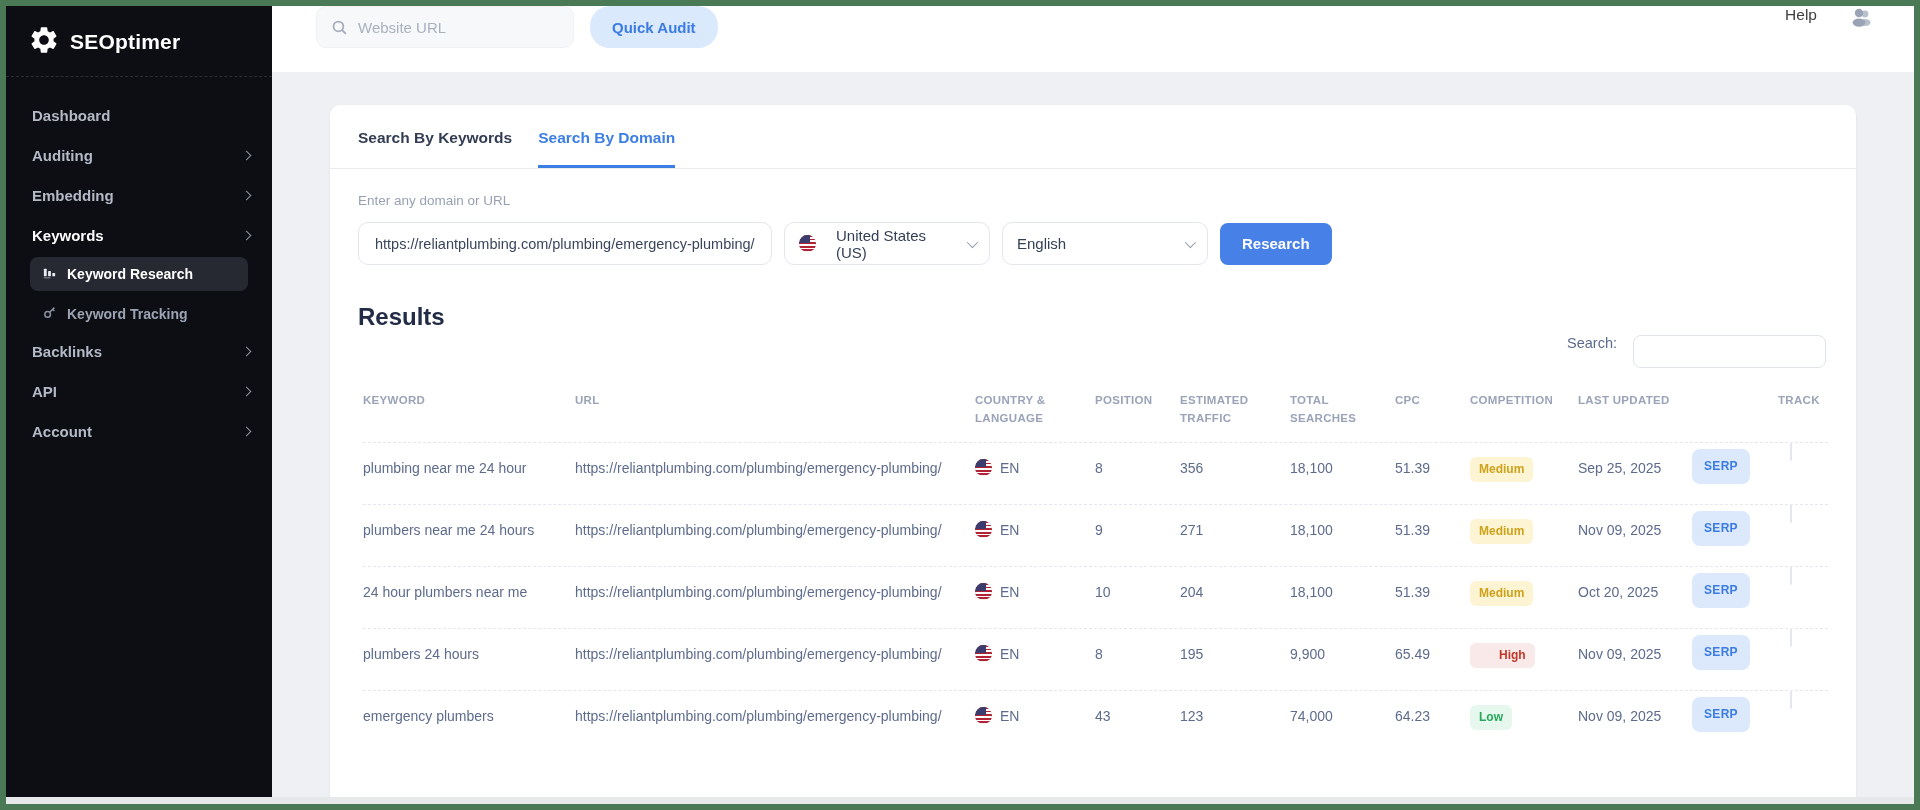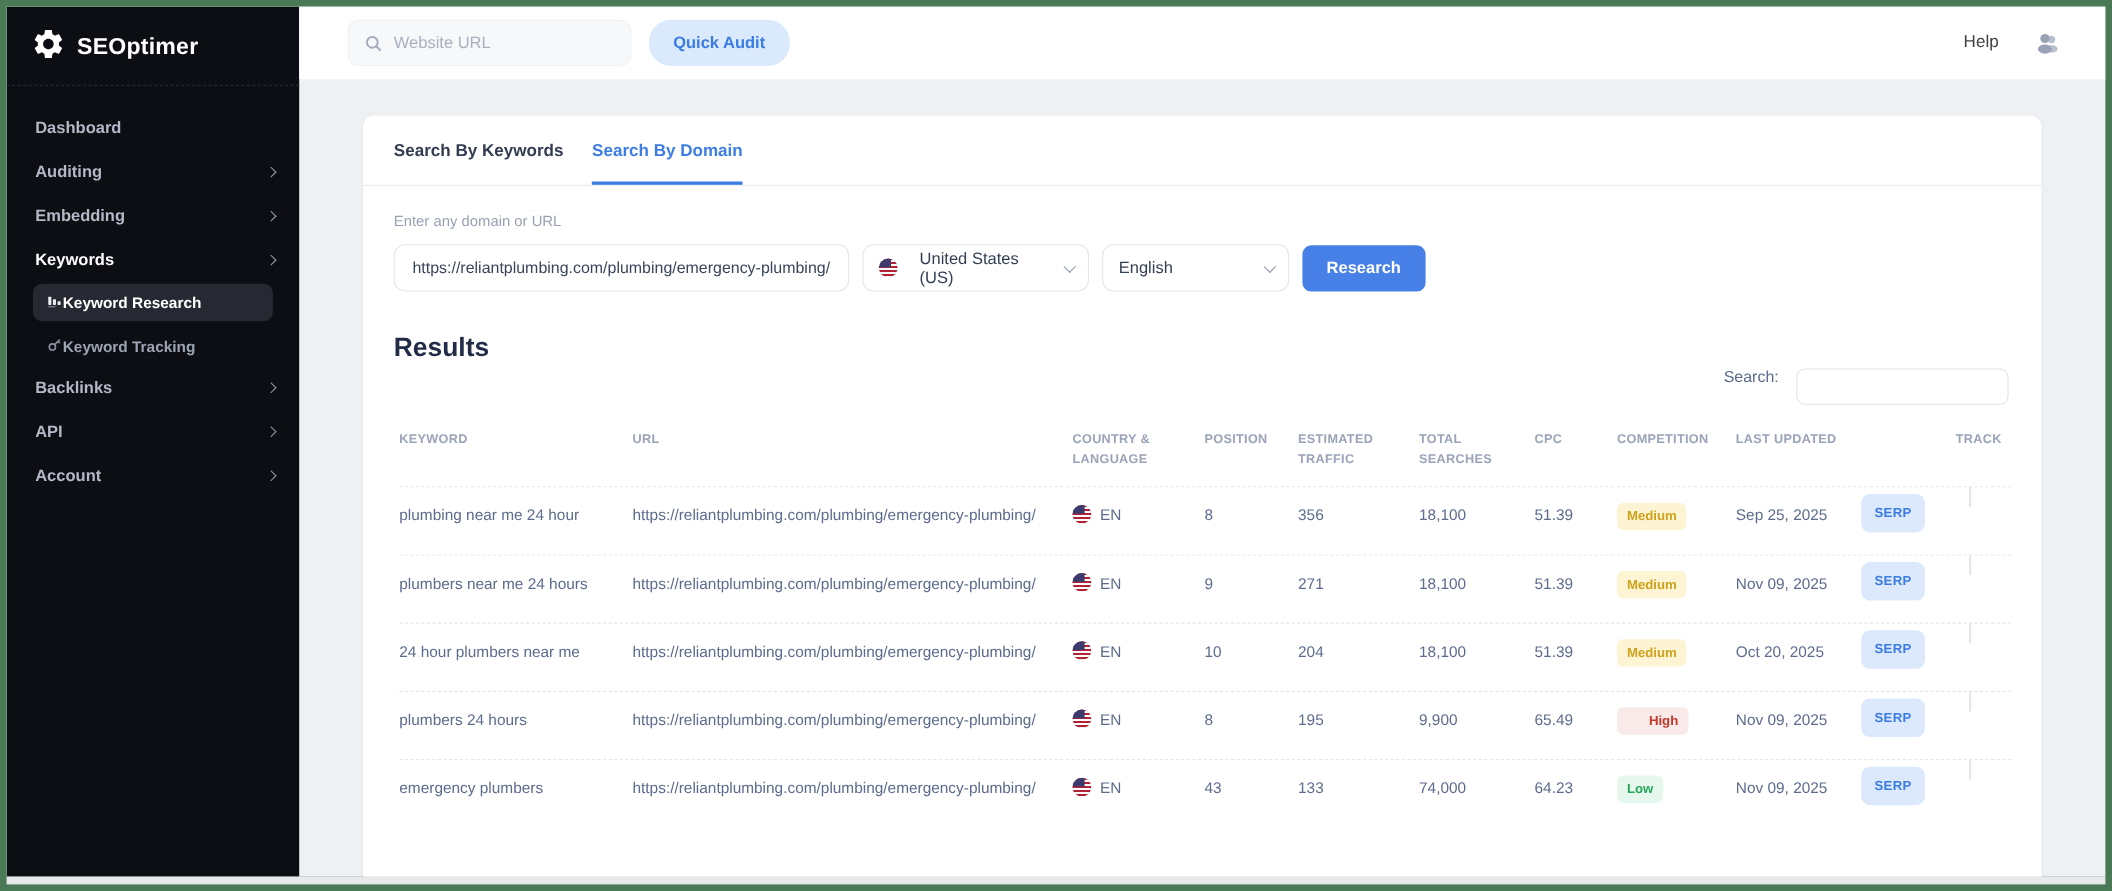--- a/index.html
+++ b/index.html
@@ -35,34 +35,34 @@
   .nav-item {
     height:40px; display:flex; align-items:center; justify-content:space-between;
     font-size:15px; font-weight:600; color:#b4b9c7; cursor:pointer;
   }
   .nav-item.bold-white { color:#ffffff; font-weight:700; }
   .chev-right {
     width:7px; height:7px; border-right:1.6px solid #8f95a3; border-bottom:1.6px solid #8f95a3;
     transform:rotate(-45deg); margin-right:4px;
   }
   .sub-item {
-    display:flex; align-items:center; 
+    display:flex; align-items:center; gap:10px;
     border-radius:8px; padding:0 12px; margin-left:-2px;
     height:34px; font-size:14px; font-weight:600; color:#9ca3b2; cursor:pointer;
   }
   .sub-item.active {
     background:#262932; color:#ffffff; font-weight:700; height:34px; margin:2px 6px 2px -2px;
   }
   .sub-item + .sub-item { margin-top:6px; }
   .sub-item svg { width:15px; height:15px; flex:0 0 auto; }
 
   
   .topbar {
     position:absolute; left:266px; top:0; width:1642px; height:66px;
-    background:#ffffff; display:flex; align-items:center; padding:0 40px 0 44px;
+    background:#ffffff; display:flex; align-items:flex-start; padding:0 40px 0 44px;
   }
   .site-search {
     display:flex; align-items:center; gap:10px;
     width:258px; height:42px; background:#f7f8fa; border:1px solid #f0f1f4;
     border-radius:10px; padding:0 14px;
   }
   .site-search input {
     border:none; outline:none; background:transparent; width:100%;
     font-family:inherit; font-size:15px; color:#45506a;
   }
@@ -269,21 +269,21 @@
 
       <div class="form-section">
         <div class="form-label">Enter any domain or URL</div>
         <div class="form-row">
           <input class="url-input" type="text" value="https://reliantplumbing.com/plumbing/emergency-plumbing/" style="">
           <div class="select-box" style="width:206px;">
             <span class="flag"></span>
             <span class="grow">United States (US)</span>
             <span class="chev-down"></span>
           </div>
-          <div class="select-box" style="width:170px;">
+          <div class="select-box" style="width:206px;">
             <span class="grow">English</span>
             <span class="chev-down"></span>
           </div>
           <button class="research-btn">Research</button>
         </div>
       </div>
 
       <h2 class="results-title">Results</h2>
 
       <div class="search-row">
@@ -375,21 +375,21 @@
   </div>
 
   <div class="tbl-row">
     <div class="td">emergency plumbers</div>
     <div class="td url">https://reliantplumbing.com/plumbing/emergency-plumbing/</div>
     <div class="td country-cell">
       <span class="flag"></span>
       <span>EN</span>
     </div>
     <div class="td">43</div>
-    <div class="td">133</div>
+    <div class="td">123</div>
     <div class="td">74,000</div>
     <div class="td">64.23</div>
     <div class="td"><span class="badge badge-low">Low</span></div>
     <div class="td">Nov 09, 2025</div>
     <div><button class="serp-btn">SERP</button></div>
     <div><span class="track-box"></span></div>
   </div>
 </div>
       </div>
 

